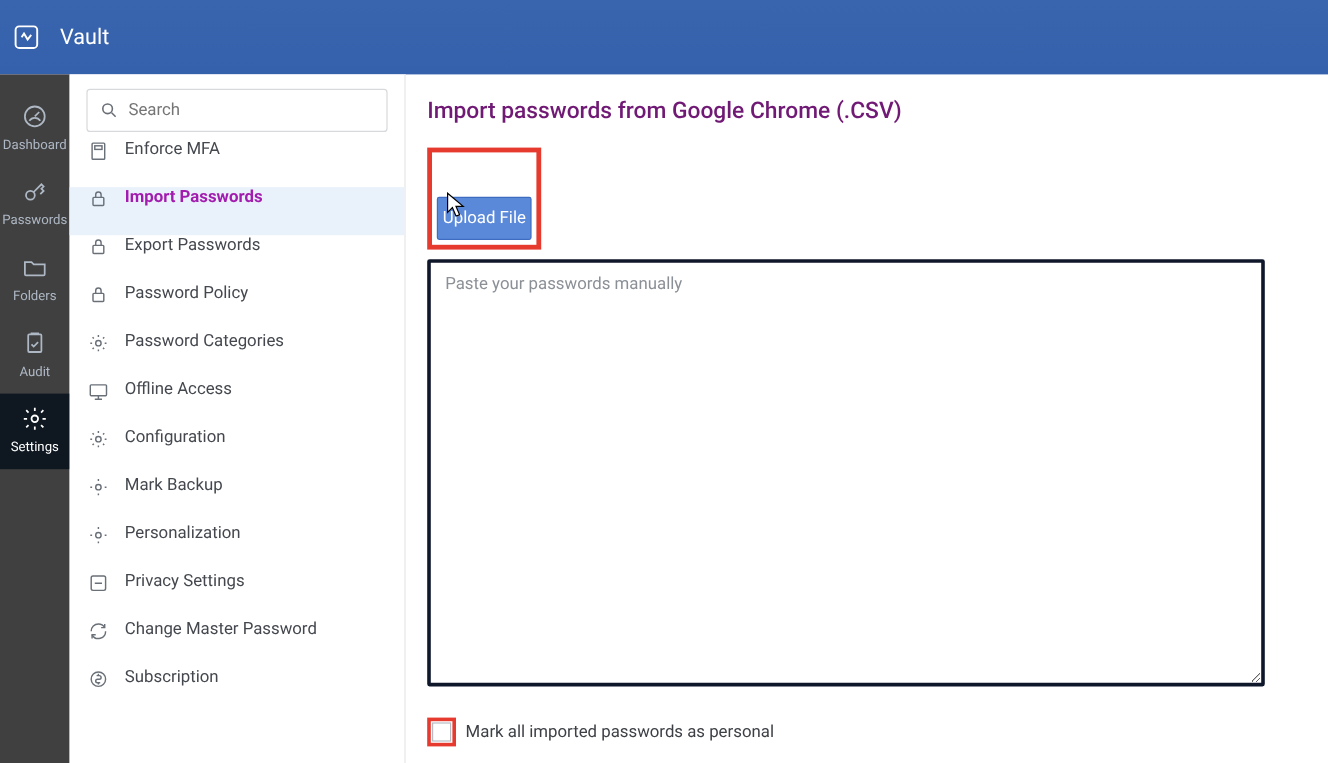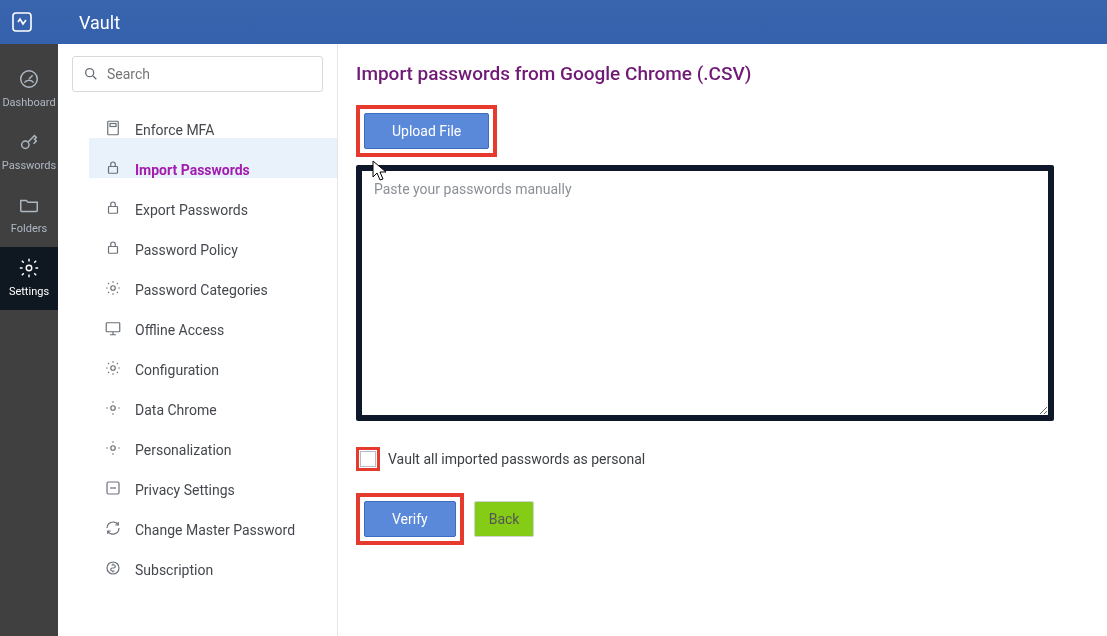--- a/index.html
+++ b/index.html
@@ -1,37 +1,37 @@
 <!DOCTYPE html>
 <html><head>
 <meta charset="utf-8">
 <style>
 * { box-sizing: border-box; margin: 0; padding: 0; font-family: -apple-system, BlinkMacSystemFont, "Segoe UI", Roboto, sans-serif; }
 html, body { width: 1107px; height: 636px; overflow: hidden; }
-.topbar { height: 44px; background: linear-gradient(#3965af, #3560ab); display: flex; align-items: center; padding-left: 8px; color: #fff; gap: 29px; }
+.topbar { height: 62px; background: linear-gradient(#3965af, #3560ab); display: flex; align-items: center; padding-left: 8px; color: #fff; }
 .topbar .app-icon { width: 28px; height: 28px; display:flex; align-items:center; justify-content:center; margin-right: 14px; }
 .topbar .title { font-size: 18px; font-weight: 400; }
 .body { display: flex; height: calc(636px - 44px); }
 .rail { width: 58px; background: #404040; display: flex; flex-direction: column; padding-top: 14px; }
 .rail-item { width: 58px; display:flex; flex-direction:column; align-items:center; justify-content:center; padding: 10px 0 12px; color: #aeb8c4; font-size: 11px; cursor: pointer; }
 .rail-item .ri-icon { width:22px; height:22px; margin-bottom:6px; display:flex; align-items:center; justify-content:center; }
 .rail-item.active { background:#0f1721; color:#fff; }
 .submenu { width: 280px; background:#fff; border-right:1px solid #e6e6e6; display:flex; flex-direction:column; padding:12px 0 0 0;}
 .searchbox { margin: 0 14px 6px; border:1px solid #d7d9dc; border-radius:3px; height:36px; display:flex; align-items:center; padding:0 10px; color:#6a6f77; }
 .searchbox input { border:0; outline:0; flex:1; font-size:14px; color:#737373; background:transparent; }
 .searchbox .sicon { width:16px; height:16px; margin-right:8px; }
-.sm-item { display:flex; align-items:flex-end; height:40px; padding:0 14px; color:#44484e; font-size:14px; cursor:pointer;margin-left:31px; }
+.sm-item { display:flex; align-items:flex-start; height:40px; padding:0 14px; color:#44484e; font-size:14px; cursor:pointer; }
 .sm-item .sm-icon { width:20px; height:20px; margin-right:12px; color:#6a7078; display:flex; align-items:center; justify-content:center;}
 .sm-item.active { background:#e9f1fb; color:#a21caf; font-weight:700; }
 .content { flex:1; padding:18px 32px 0 18px; color:#333; }
 .page-title { font-size:19px; font-weight:500; color:#701a75; margin-bottom:20px; }
 .upload-wrap { display:inline-block; border:4px solid #e63a2f; padding:4px; margin-bottom:8px; }
-.btn-primary { background:#5b89d9; border:1px solid #3e6cc1; color:#fff; height:36px; padding:0 27px; font-size:14px; border-radius:2px; cursor:pointer; }
+.btn-primary { background:#5b89d9; border:1px solid #3e6cc1; color:#fff; height:36px; padding:0 4px; font-size:14px; border-radius:2px; cursor:pointer;margin-top:33px; }
 .btn-secondary { background:#84cc16; border:1px solid #cfd2d6; color:#555; height:36px; padding:0 14px; font-size:14px; border-radius:2px; cursor:pointer; }
-.paste-area { width:698px; height:256px; border:6px solid #0f172a; border-radius:2px; resize:both; font-size:14px; padding:10px 12px; color:#000000; outline:none; display:block; }
+.paste-area { width:698px; height:356px; border:3px solid #0f172a; border-radius:2px; resize:both; font-size:14px; padding:10px 12px; color:#000000; outline:none; display:block; }
 .paste-area::placeholder { color:#8b9097; }
 .check-row { display:flex; align-items:center; margin-top:26px; font-size:14px; color:#3c3f44; }
 .check-highlight { border:3px solid #e63a2f; padding:1px; display:inline-flex; margin-right:8px;}
 .checkbox { width:16px; height:16px; border:1px solid #b7bcc3; background:#fff; cursor:pointer; }
 .action-row { display:flex; align-items:center; margin-top:22px; gap:10px; }
 .verify-wrap { border:4px solid #e63a2f; padding:4px; display:inline-block;}
 .cursor { position:absolute; left:372px; top:160px; z-index:50; pointer-events:none; }
 svg { display:block; }
 </style>
 </head>
@@ -69,20 +69,30 @@
       <span>Passwords</span>
     </div>
     <div class="rail-item">
       <span class="ri-icon">
         <svg width="22" height="22" viewBox="0 0 24 24" fill="none" stroke="currentColor" stroke-width="1.6">
             <path d="M3 7h6l2 2h10v9a1 1 0 01-1 1H4a1 1 0 01-1-1V7z"></path>
           </svg>
       </span>
       <span>Folders</span>
     </div>
+    <div class="rail-item">
+      <span class="ri-icon">
+        <svg width="22" height="22" viewBox="0 0 24 24" fill="none" stroke="currentColor" stroke-width="1.6">
+            <rect x="6" y="4" width="12" height="16" rx="1"></rect>
+            <path d="M9 4V3h6v1"></path>
+            <path d="M9 13l2 2 4-4"></path>
+          </svg>
+      </span>
+      <span>Audit</span>
+    </div>
     <div class="rail-item active">
       <span class="ri-icon">
         <svg width="22" height="22" viewBox="0 0 24 24" fill="none" stroke="currentColor" stroke-width="1.6">
             <circle cx="12" cy="12" r="3"></circle>
             <path d="M12 2v3M12 19v3M4.2 4.2l2.1 2.1M17.7 17.7l2.1 2.1M2 12h3M19 12h3M4.2 19.8l2.1-2.1M17.7 6.3l2.1-2.1"></path>
           </svg>
       </span>
       <span>Settings</span>
     </div>
   </div>
@@ -161,21 +171,21 @@
         </span>
       <span>Configuration</span>
     </div>
     <div class="sm-item">
       <span class="sm-icon">
           <svg width="18" height="18" viewBox="0 0 24 24" fill="none" stroke="currentColor" stroke-width="1.6">
             <circle cx="12" cy="12" r="3"></circle>
             <path d="M12 3v2M12 19v2M3 12h2M19 12h2"></path>
           </svg>
         </span>
-      <span>Data Chrome</span>
+      <span>Mark Backup</span>
     </div>
     <div class="sm-item">
       <span class="sm-icon">
           <svg width="18" height="18" viewBox="0 0 24 24" fill="none" stroke="currentColor" stroke-width="1.6">
             <circle cx="12" cy="12" r="3"></circle>
             <path d="M12 3v2M12 19v2M3 12h2M19 12h2"></path>
           </svg>
         </span>
       <span>Personalization</span>
     </div>
@@ -214,21 +224,21 @@
     <div class="upload-wrap">
       <button class="btn-primary">Upload File</button>
     </div>
 
     <textarea class="paste-area" placeholder="Paste your passwords manually" style=""></textarea>
 
     <div class="check-row">
       <span class="check-highlight">
         <span class="checkbox"></span>
       </span>
-      <span>Vault all imported passwords as personal</span>
+      <span>Mark all imported passwords as personal</span>
     </div>
 
     <div class="action-row">
       <span class="verify-wrap">
         <button class="btn-primary">Verify</button>
       </span>
       <button class="btn-secondary">Back</button>
     </div>
   </div>
 </div>

